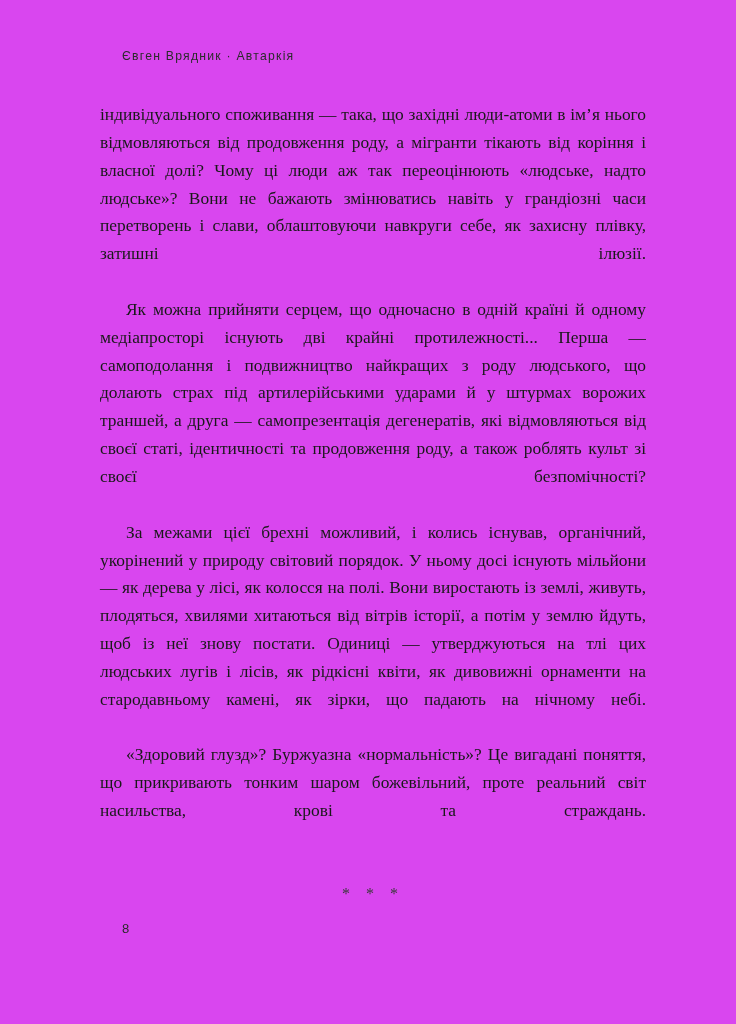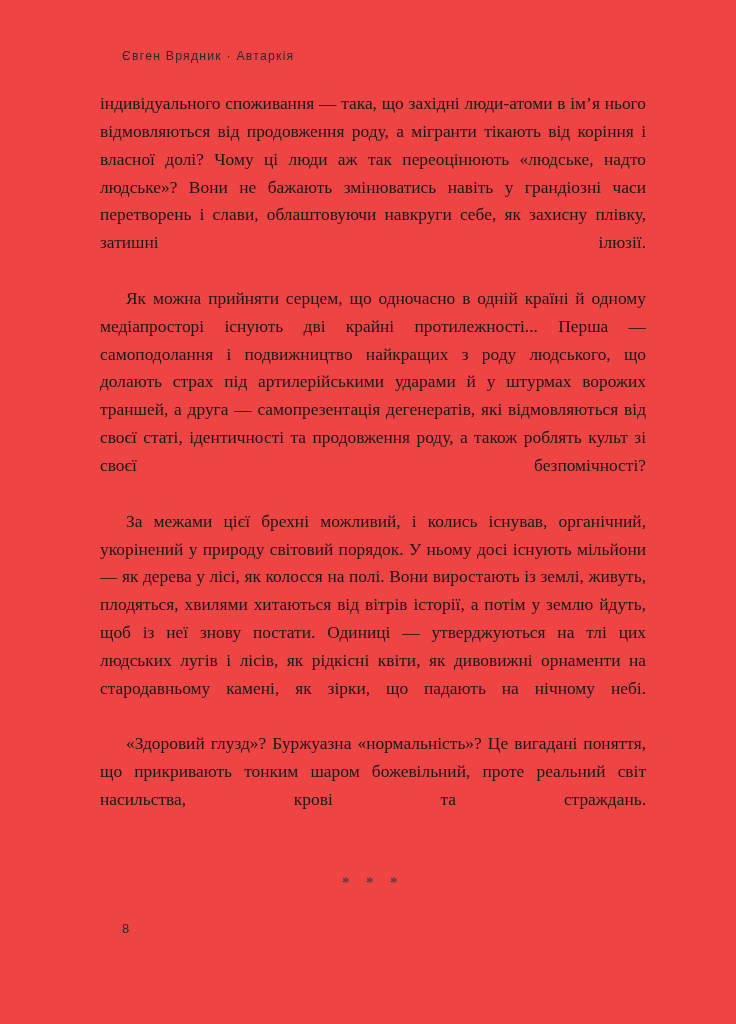--- a/index.html
+++ b/index.html
@@ -6,21 +6,21 @@
   html, body {
     margin: 0;
     padding: 0;
     background: #ffffff;
   }
   .page {
     position: relative;
     width: 736px;
     height: 1024px;
     margin: 0 auto;
-    background: #ef4444;
+    background: #d946ef;
     overflow: hidden;
     font-family: "Liberation Serif", "DejaVu Serif", serif;
     color: #191919;
     -webkit-font-smoothing: antialiased;
   }
 
   
   .running-head {
     position: absolute;
     left: 122px;
@@ -34,21 +34,21 @@
     white-space: nowrap;
   }
   .running-head .rh-text {
     display: inline;
   }
 
   
   .textblock {
     position: absolute;
     left: 100px;
-    top: 90px;
+    top: 101px;
     width: 546px;
   }
 
   p.para {
     margin: 0;
     font-size: 17.4px;
     line-height: 27.85px;
     text-align: justify;
     text-justify: inter-word;
     text-indent: 26px;

